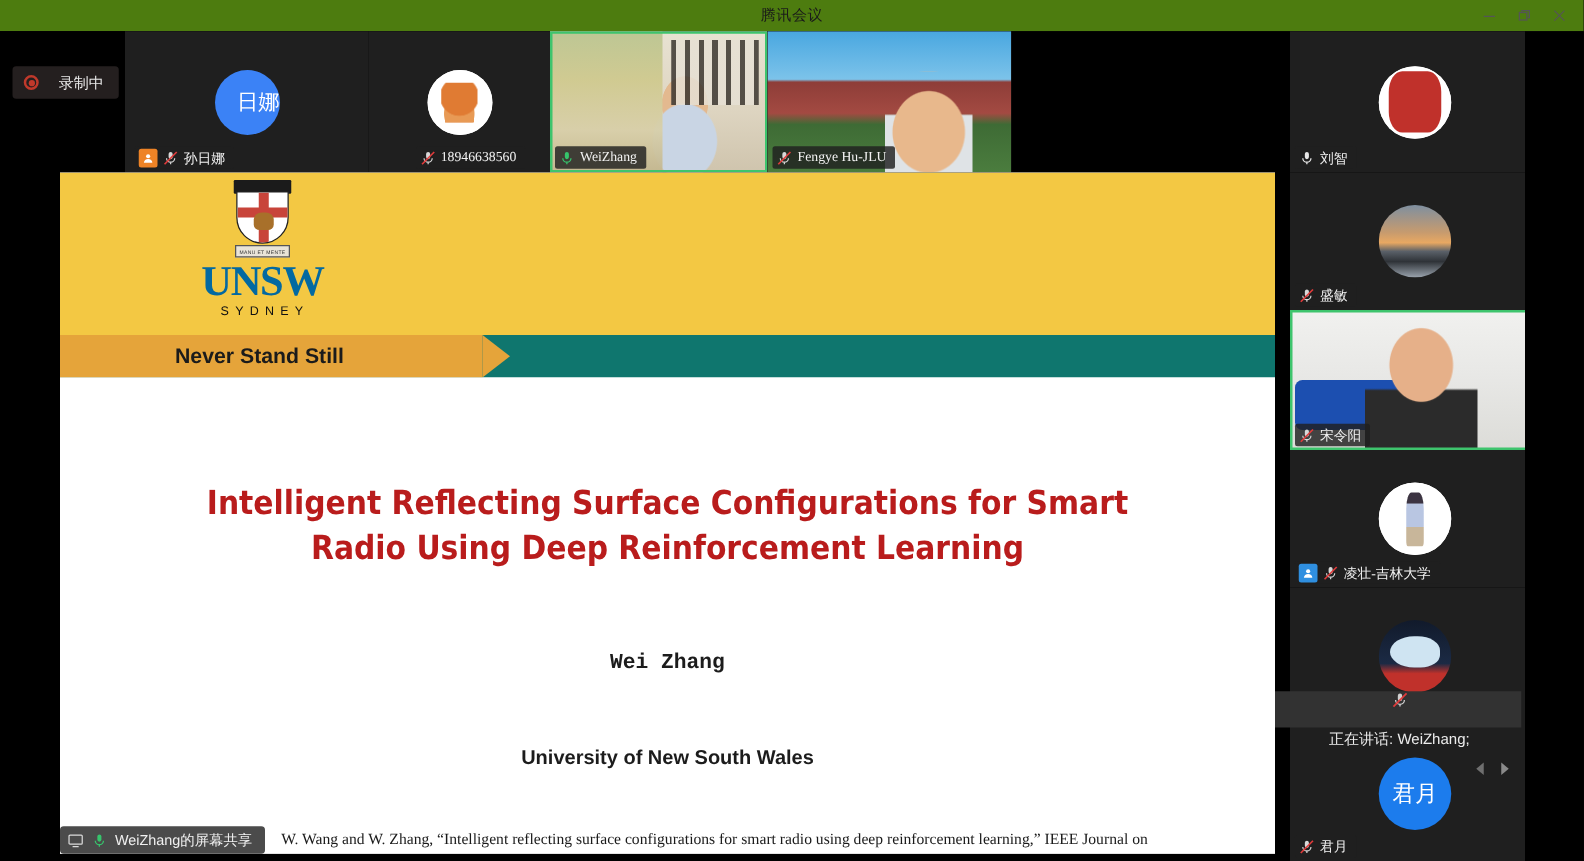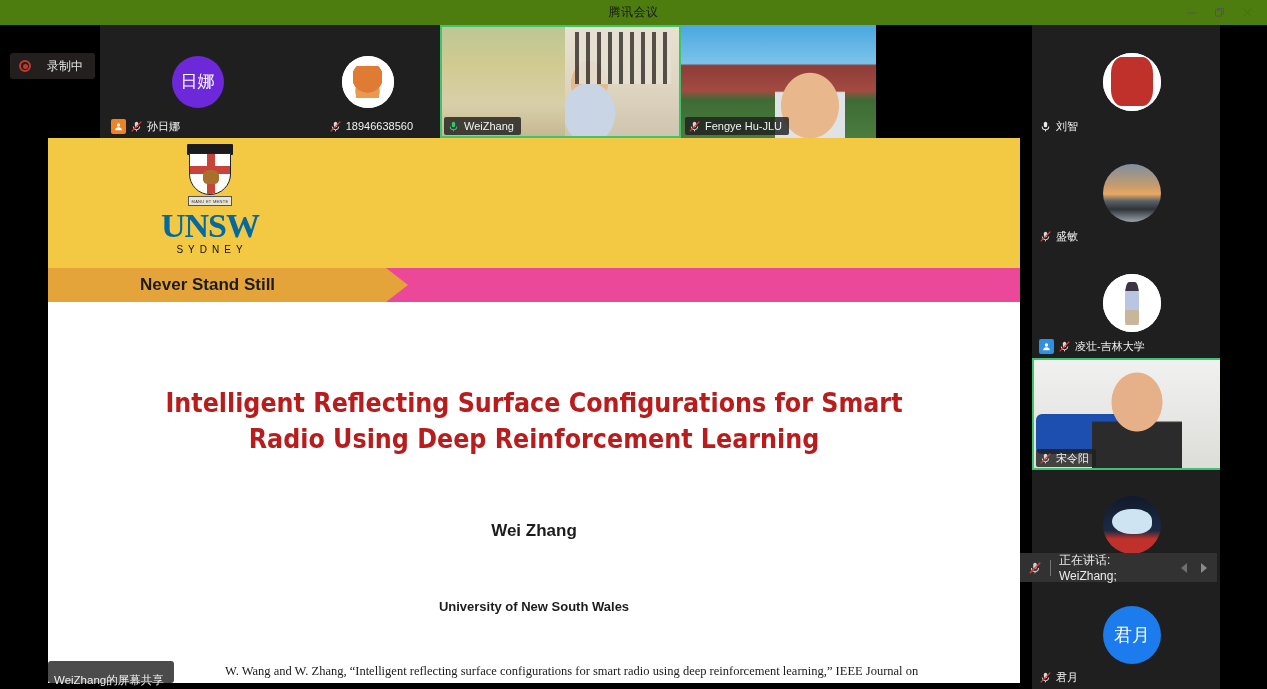--- a/index.html
+++ b/index.html
@@ -27,27 +27,27 @@
     background: #000; display: flex;
   }
   .tile { position: relative; height: 113px; background: #1f1f1f; overflow: hidden; flex: 0 0 auto; }
   .tile.black { background: #000; }
   .tile-avatar {
     position: absolute; left: 50%; top: 50%; transform: translate(-50%,-50%);
     width: 52px; height: 52px; border-radius: 50%;
     display: flex; align-items: center; justify-content: center;
     font-size: 17px; color: #fff; overflow: hidden;
   }
-  .tile-avatar.blue { background: #6d28d9; }
+  .tile-avatar.blue { background: #3b82f6; justify-content: flex-end; }
   .tile-avatar.white { background: #fff; }
   .nameplate {
     position: absolute; left: 4px; bottom: 3px; height: 18px;
     background: rgba(32,32,32,.82); border-radius: 2px;
     display: flex; align-items: center; gap: 4px; padding: 0 7px 0 3px;
-    font-size: 11px; color: #f2f2f2; white-space: nowrap;
+    font-size: 11px; color: #f2f2f2; white-space: nowrap; font-family: Liberation Serif, serif;
   }
   .nameplate.right { left: auto; right: 20px; }
   .nameplate.inset { left: 8px; }
   .hostbadge { width: 15px; height: 15px; background: #ee8326; border-radius: 2px;
                display:flex; align-items:center; justify-content:center; flex: 0 0 auto; }
   .speaking-border-b { position:absolute; inset:0; border: 2px solid #3ec46d; pointer-events:none; }
 
   
   .recpill {
     position: absolute; left: 10px; top: 53px; height: 26px;
@@ -70,63 +70,63 @@
                    border: 1px solid #222; border-radius: 0 0 21px 21px; overflow:hidden;}
   .crest .shield:before { content:""; position:absolute; left:17px; top:0; width:8px; height:42px; background:#c8443a;}
   .crest .shield:after { content:""; position:absolute; left:0; top:12px; width:42px; height:8px; background:#c8443a;}
   .crest .lion { position:absolute; left:13px; top:16px; width:16px; height:14px; background:#a8702a; border-radius:40% 40% 30% 30%; z-index:2;}
   .crest .dot { position:absolute; width:3px; height:3px; border-radius:50%; background:#fff; z-index:3;}
   .crest .ribbon { position:absolute; left:1px; bottom:0; width:44px; height:10px; background:#e9e4d8;
                    border:1px solid #555; font-size:4px; color:#333; text-align:center; line-height:9px; letter-spacing:.3px;}
   .unsw-word { font-family: "Liberation Serif", "DejaVu Serif", serif; font-weight: 700; font-size: 34px;
                letter-spacing: -1px; color: #0369a1; line-height: 36px; margin-top: 2px; }
   .unsw-sub { font-size: 10px; letter-spacing: 5px; color: #111; margin-top: 0px; padding-left: 4px; }
-  .banner { position: relative; width: 100%; height: 34px; background: #ec4899; }
+  .banner { position: relative; width: 100%; height: 34px; background: #0f766e; }
   .banner .fill { position:absolute; left:0; top:0; height:34px; width:338px; background:#e5a43a; }
   .banner .arrow { position:absolute; left:338px; top:0; width:0; height:0;
                    border-top: 17px solid transparent; border-bottom: 17px solid transparent;
                    border-left: 22px solid #e5a43a; }
   .banner .txt { position:absolute; left:92px; top:0; height:34px; line-height:34px;
                  font-size: 17px; font-weight: 700; color: #1b1b1b; }
   .slide-body { position: relative; height: 381px; background: #fff; }
   .slide-title {
     position: absolute; left: 80px; top: 83px; width: 812px; text-align: center;
     font-size: 26.5px; font-weight: 700; line-height: 36px; color: #b91c1c;
     font-family: "DejaVu Sans Condensed", "Liberation Sans Narrow", "Liberation Sans", sans-serif;
   }
   .slide-author { position: absolute; left: 0; top: 219px; width: 972px; text-align: center;
-                  font-size: 17px; font-weight: 700; color: #1c1c1c; }
+                  font-size: 17px; font-weight: 700; color: #1c1c1c; font-family: Liberation Mono, monospace; }
   .slide-affil { position: absolute; left: 0; top: 292px; width: 972px; text-align: center;
-                 font-size: 13px; font-weight: 700; color: #1c1c1c; line-height: 25px; }
+                 font-size: 16px; font-weight: 700; color: #1c1c1c; line-height: 25px; }
   .slide-cite { position: absolute; left: 177px; top: 361px; width: 720px;
                 font-family: "Liberation Serif", "DejaVu Serif", serif;
                 font-size: 12.5px; color: #1a1a1a; line-height: 17px; text-align: left; }
 
   
   .sharepill {
     position: absolute; left: 48px; bottom: 6px; height: 22px;
     background: rgba(60,60,60,.92); border-radius: 3px; display: flex; align-items: center;
-    gap: 6px; padding: 0 10px 0 6px; font-size: 11.5px; color: #f0f0f0; z-index: 6; flex-direction: column;
+    gap: 6px; padding: 0 10px 0 6px; font-size: 11.5px; color: #f0f0f0; z-index: 6;
   }
 
   
   .sidebar { position: absolute; left: 1020px; top: 25px; width: 200px; height: 664px; background: #000; }
   .side-tile { position: relative; width: 200px; background: #1f1f1f; overflow: hidden; margin-left: 12px; }
   .side-avatar { position:absolute; left:50%; top:50%; transform: translate(-50%,-50%);
                  width: 58px; height: 58px; border-radius: 50%; overflow: hidden;
                  display:flex; align-items:center; justify-content:center; font-size: 18px; color:#fff; }
   .side-avatar.blue { background:#1c7ced; }
   .side-avatar.white { background:#fff; }
   .black-filler { position:absolute; left:1220px; top:25px; width:47px; height:664px; background:#000; }
 
   
   .speakbar {
     position: absolute; left: 1020px; top: 553px; width: 197px; height: 29px;
     background: rgba(52,52,52,.94); display: flex; align-items: center; gap: 8px;
-    padding: 0 6px 0 8px; font-size: 12px; color: #ececec; z-index: 8;
+    padding: 0 6px 0 8px; font-size: 12px; color: #ececec; z-index: 8; flex-direction: column;
   }
   .speakbar .divider { width:1px; height:16px; background:#777; }
   .speakbar .arrows { margin-left:auto; display:flex; align-items:center; gap:2px; }
 
   
   .ph { position:absolute; inset:0; }
   .ph-weizhang { background:
       radial-gradient(ellipse 60px 70px at 62% 78%, #c9d5e4 0%, #c9d5e4 42%, transparent 44%),
       radial-gradient(ellipse 26px 32px at 62% 52%, #e3b98f 0%, #e3b98f 70%, transparent 72%),
       linear-gradient(180deg, #e8e2d2 0%, #ded5c1 55%, #cfc4ad 100%); }
@@ -232,21 +232,21 @@
         <svg class="mic-off" width="13" height="13" viewBox="0 0 16 16">
           <rect x="6" y="2" width="4" height="7" rx="2" fill="#d8d8d8"></rect>
           <path d="M4 8a4 4 0 008 0" fill="none" stroke="#d8d8d8" stroke-width="1.2"></path>
           <line x1="8" y1="12" x2="8" y2="14" stroke="#d8d8d8" stroke-width="1.2"></line>
           <line x1="2" y1="14" x2="14" y2="2" stroke="#e13b3b" stroke-width="1.6"></line>
         </svg>
         <span>18946638560</span>
       </div>
     </div>
 
-    <div class="tile" style="width:241px">
+    <div class="tile" style="width:174px">
       <div class="ph ph-weizhang"></div>
       <div class="speaking-border-b"></div>
       <div class="nameplate">
         <svg class="mic-on" width="13" height="13" viewBox="0 0 16 16">
           <rect x="6" y="2" width="4" height="7" rx="2" fill="#36c46c"></rect>
           <path d="M4 8a4 4 0 008 0" fill="none" stroke="#36c46c" stroke-width="1.3"></path>
           <line x1="8" y1="12" x2="8" y2="14" stroke="#36c46c" stroke-width="1.3"></line>
         </svg>
         <span>WeiZhang</span>
       </div>
@@ -342,52 +342,52 @@
         <svg class="mic-off" width="13" height="13" viewBox="0 0 16 16">
           <rect x="6" y="2" width="4" height="7" rx="2" fill="#d8d8d8"></rect>
           <path d="M4 8a4 4 0 008 0" fill="none" stroke="#d8d8d8" stroke-width="1.2"></path>
           <line x1="8" y1="12" x2="8" y2="14" stroke="#d8d8d8" stroke-width="1.2"></line>
           <line x1="2" y1="14" x2="14" y2="2" stroke="#e13b3b" stroke-width="1.6"></line>
         </svg>
         <span>盛敏</span>
       </div>
     </div>
 
+    <div class="side-tile" style="height:112px">
+      <div class="ph ph-songlingyang"></div>
+      <div class="speaking-border-b"></div>
+      <div class="nameplate">
+        <svg class="mic-off" width="13" height="13" viewBox="0 0 16 16">
+          <rect x="6" y="2" width="4" height="7" rx="2" fill="#d8d8d8"></rect>
+          <path d="M4 8a4 4 0 008 0" fill="none" stroke="#d8d8d8" stroke-width="1.2"></path>
+          <line x1="8" y1="12" x2="8" y2="14" stroke="#d8d8d8" stroke-width="1.2"></line>
+          <line x1="2" y1="14" x2="14" y2="2" stroke="#e13b3b" stroke-width="1.6"></line>
+        </svg>
+        <span>宋令阳</span>
+      </div>
+    </div>
+
     <div class="side-tile" style="height:110px">
       <div class="side-avatar white">
         <span class="ph ph-cartoon"></span>
       </div>
       <div class="nameplate">
         <span class="hostbadge" style="background:#2f8fe0">
           <svg width="9" height="9" viewBox="0 0 12 12">
               <circle cx="6" cy="4" r="2.2" fill="#fff"></circle>
               <path d="M1.5 11c0-2.5 2-4 4.5-4s4.5 1.5 4.5 4z" fill="#fff"></path>
             </svg>
         </span>
         <svg class="mic-off" width="13" height="13" viewBox="0 0 16 16">
           <rect x="6" y="2" width="4" height="7" rx="2" fill="#d8d8d8"></rect>
           <path d="M4 8a4 4 0 008 0" fill="none" stroke="#d8d8d8" stroke-width="1.2"></path>
           <line x1="8" y1="12" x2="8" y2="14" stroke="#d8d8d8" stroke-width="1.2"></line>
           <line x1="2" y1="14" x2="14" y2="2" stroke="#e13b3b" stroke-width="1.6"></line>
         </svg>
         <span>凌壮-吉林大学</span>
-      </div>
-    </div>
-
-    <div class="side-tile" style="height:112px">
-      <div class="ph ph-songlingyang"></div>
-      <div class="speaking-border-b"></div>
-      <div class="nameplate">
-        <svg class="mic-off" width="13" height="13" viewBox="0 0 16 16">
-          <rect x="6" y="2" width="4" height="7" rx="2" fill="#d8d8d8"></rect>
-          <path d="M4 8a4 4 0 008 0" fill="none" stroke="#d8d8d8" stroke-width="1.2"></path>
-          <line x1="8" y1="12" x2="8" y2="14" stroke="#d8d8d8" stroke-width="1.2"></line>
-          <line x1="2" y1="14" x2="14" y2="2" stroke="#e13b3b" stroke-width="1.6"></line>
-        </svg>
-        <span>宋令阳</span>
       </div>
     </div>
 
     <div class="side-tile" style="height:110px">
       <div class="side-avatar">
         <span class="ph ph-whale"></span>
       </div>
     </div>
 
     <div class="side-tile" style="height:109px">

